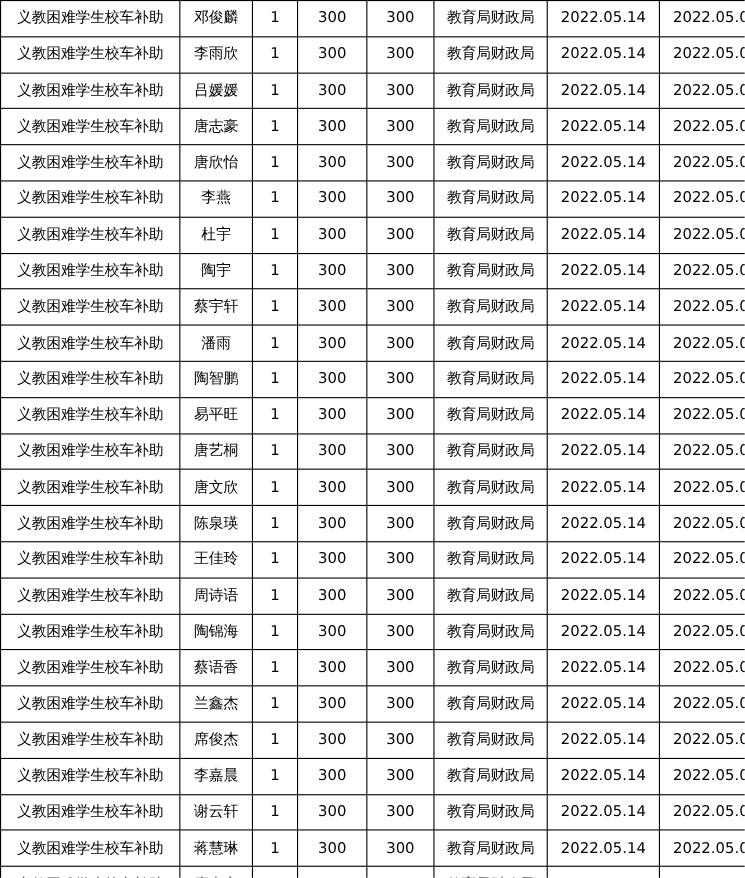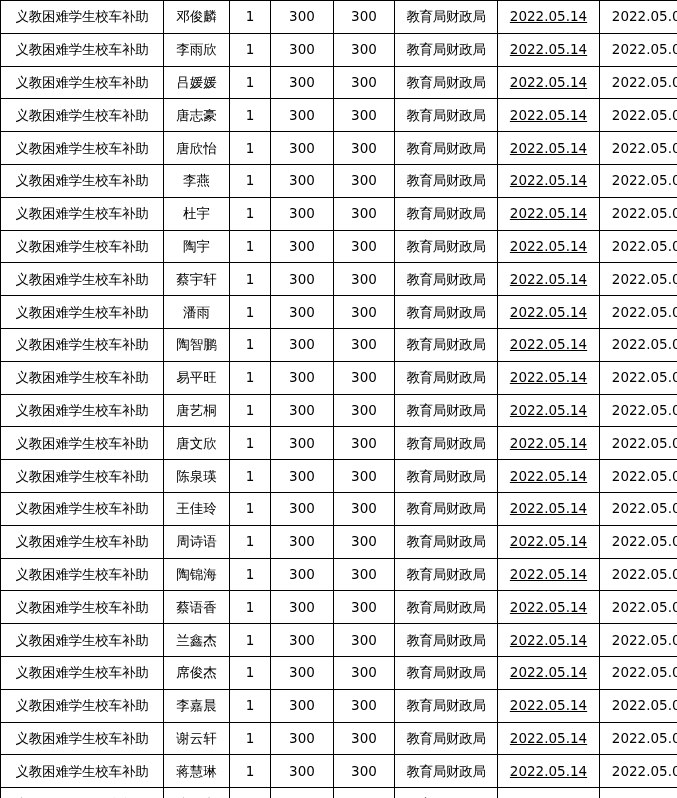--- a/index.html
+++ b/index.html
@@ -32,21 +32,21 @@
     font-size: 13.5px;
     line-height: 1.1;
   }
   
   .col-item   { width: 160px; font-size: 13.5px; letter-spacing: -0.2px; }
   .col-name   { width: 63px;  font-size: 14px; }
   .col-count  { width: 38px;  font-size: 13.5px; }
   .col-std    { width: 60px;  font-size: 13.5px; }
   .col-amount { width: 58px;  font-size: 13.5px; }
   .col-dept   { width: 100px; font-size: 13px; letter-spacing: -0.3px; }
-  .col-date1  { width: 99px;  font-size: 13.5px; text-decoration: underline; }
+  .col-date1  { width: 99px;  font-size: 13.5px; }
   .col-date2  { width: 99px;  font-size: 13.5px; }
 </style>
 </head>
 <body>
 
 <table id="subsidy-table">
   <tbody>
       <tr>
         <td class="col-item">义教困难学生校车补助</td>
         <td class="col-name">邓俊麟</td>

